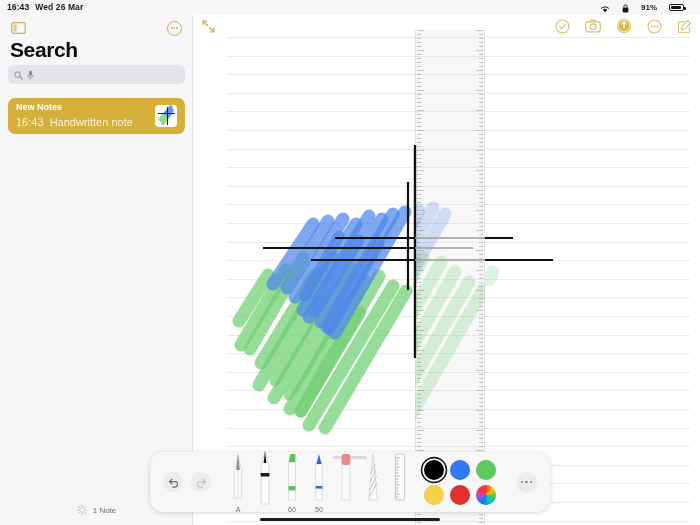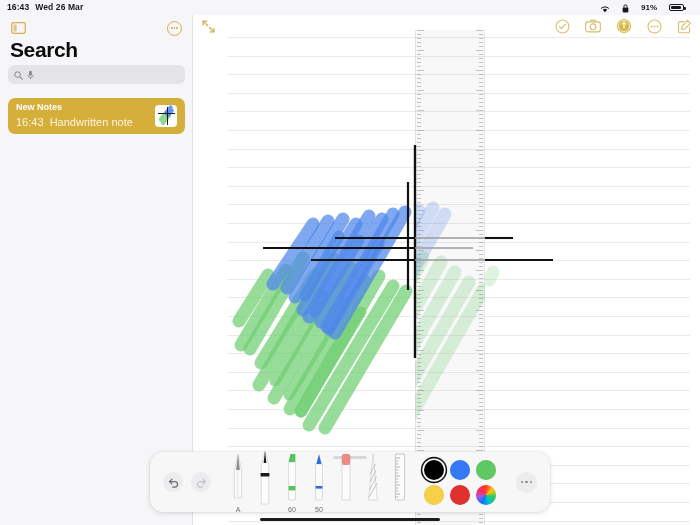--- a/index.html
+++ b/index.html
@@ -237,20 +237,37 @@
       <div class="note-thumb">
         <span class="thumb-g" style="left:2px;top:9px;width:13px;height:4px;transform:rotate(-52deg);border-radius:2px;"></span>
         <span class="thumb-g" style="left:4px;top:12px;width:14px;height:4px;transform:rotate(-52deg);border-radius:2px;"></span>
         <span class="thumb-b" style="left:8px;top:3px;width:11px;height:4px;transform:rotate(-52deg);border-radius:2px;"></span>
         <span class="thumb-b" style="left:10px;top:6px;width:10px;height:4px;transform:rotate(-52deg);border-radius:2px;"></span>
         <span class="thumb-line" style="left:12px;top:2px;width:1px;height:18px;"></span>
         <span class="thumb-line" style="left:3px;top:8px;width:17px;height:1px;"></span>
       </div>
     </div>
 
+    <div class="sidebar-footer">
+      <span>
+        <svg width="10" height="10" viewBox="0 0 11 11">
+          <g stroke="#aeaeb2" stroke-width="1" stroke-linecap="round">
+            <line x1="5.5" y1="0.6" x2="5.5" y2="3"></line>
+              <line x1="5.5" y1="8" x2="5.5" y2="10.4"></line>
+            <line x1="0.6" y1="5.5" x2="3" y2="5.5"></line>
+              <line x1="8" y1="5.5" x2="10.4" y2="5.5"></line>
+            <line x1="2" y1="2" x2="3.7" y2="3.7"></line>
+              <line x1="7.3" y1="7.3" x2="9" y2="9"></line>
+            <line x1="9" y1="2" x2="7.3" y2="3.7"></line>
+              <line x1="3.7" y1="7.3" x2="2" y2="9"></line>
+          </g>
+        </svg>
+      </span>
+      <span class="footer-count">1 Note</span>
+    </div>
   </div>
 
   <div class="canvas-area">
 
     <div class="ruled-lines" id="rlines">
         <div class="rline" style="top: 37px;"></div>
         <div class="rline" style="top: 55.6px;"></div>
         <div class="rline" style="top: 74.2px;"></div>
         <div class="rline" style="top: 92.8px;"></div>
         <div class="rline" style="top: 111.4px;"></div>

